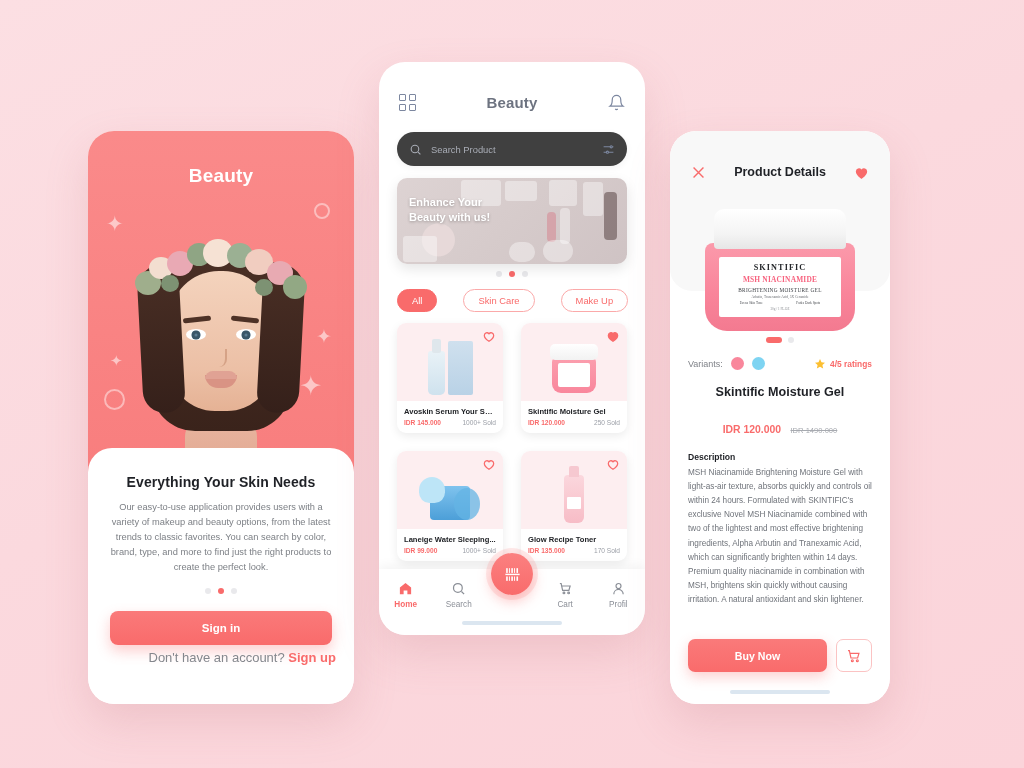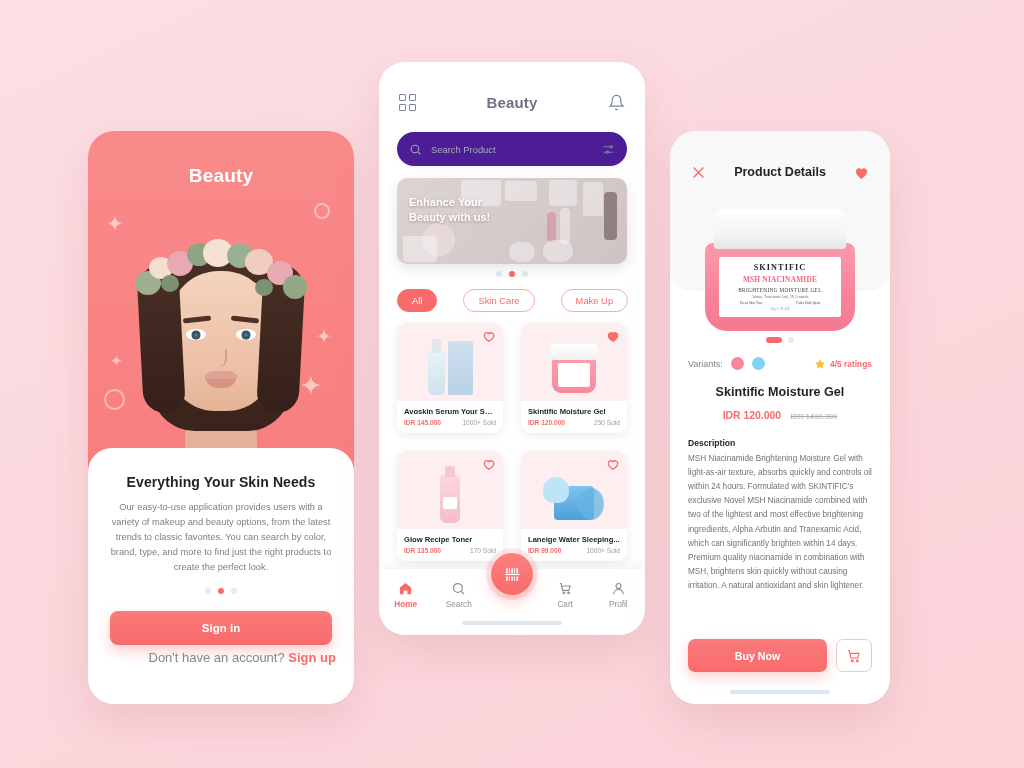--- a/index.html
+++ b/index.html
@@ -145,21 +145,21 @@
 
   
   .hm-top {
     height: 58px; display:flex; align-items:center; justify-content:space-between;
     padding: 22px 20px 0;
   }
   .hm-title { font-size: 15px; font-weight:bold; color:#6d7380; letter-spacing:.2px;}
   .grid-ic { display:grid; grid-template-columns:repeat(2,1fr); gap:3px; cursor:pointer;}
   .grid-ic i { display:block; width:7px; height:7px; border:1.6px solid #7c87a0; border-radius:1px;}
   .searchbar {
-    margin: 12px 18px 0; height: 34px; background:#4c1d95;
+    margin: 12px 18px 0; height: 34px; background:#404040;
     border-radius: 18px; display:flex; align-items:center;
     padding: 0 12px; box-shadow: 0 2px 7px rgba(0,0,0,.05);
   }
   .searchbar .ph {
     flex:1; margin-left: 9px; font-size: 9.4px; color:#a9adb6;
   }
   .banner {
     position:relative; margin: 12px 18px 0; height: 86px; border-radius:10px;
     overflow:hidden;
     background:
@@ -300,21 +300,21 @@
   .pd-dots { display:flex; justify-content:center; gap:6px; margin-top: 46px; }
   .pd-varrow { display:flex; align-items:center; justify-content:space-between;
     margin-top: 14px; }
   .pd-varleft { display:flex; align-items:center; gap:8px; }
   .pd-varlabel { font-size: 9px; color:#808389; }
   .sw { width:13px; height:13px; border-radius:50%; cursor:pointer; }
   .pd-rating { display:flex; align-items:center; gap:4px;
     font-size: 8.4px; color:#f96b6b; font-weight:bold;}
   .pd-name { text-align:center; margin-top: 15px;
     font-size: 12.6px; font-weight:bold; color:#1f2126; }
-  .pd-prices { text-align:center; margin-top: 6px; }
+  .pd-prices { text-align:center; margin-top: 20px; }
   .pd-price { font-size: 10.4px; font-weight:bold; color:#f96b6b; }
   .pd-old { font-size: 7.6px; color:#a7aab0; text-decoration: line-through;
     margin-left: 5px; }
   .pd-dtitle { margin-top: 15px; font-size: 8.6px; font-weight:bold; color:#1f2126; }
   .pd-desc { margin-top: 4px; font-size: 8.2px; line-height: 1.72; color:#6f737a; }
 
   .pd-bottom {
     position:absolute; left:0; bottom:0; width:100%; height: 78px;
     background:#fff; border-radius: 0 0 26px 26px;
     padding: 13px 18px 0; display:flex; gap: 9px;
@@ -483,46 +483,46 @@
         <div class="card-name">Skintific Moisture Gel</div>
         <div class="card-meta">
           <span class="card-price">IDR 120.000</span>
           <span class="card-sold">250 Sold</span>
         </div>
       </div>
     </div>
 
     <div class="card">
       <div class="card-img">
+        <div class="p-blue"></div>
+        <svg class="heart" viewBox="0 0 24 24" fill="none" stroke="#f96b6b" stroke-width="2.2">
+          <path d="M12 21s-8-5-8-10a4.5 4.5 0 0 1 8-2.8A4.5 4.5 0 0 1 20 11c0 5-8 10-8 10z"></path>
+        </svg>
+      </div>
+      <div class="card-body">
+        <div class="card-name">Laneige Water Sleeping...</div>
+        <div class="card-meta">
+          <span class="card-price">IDR 99.000</span>
+          <span class="card-sold">1000+ Sold</span>
+        </div>
+      </div>
+    </div>
+
+    <div class="card">
+      <div class="card-img">
         <div class="p-bottle"></div>
         <svg class="heart" viewBox="0 0 24 24" fill="none" stroke="#f96b6b" stroke-width="2.2">
           <path d="M12 21s-8-5-8-10a4.5 4.5 0 0 1 8-2.8A4.5 4.5 0 0 1 20 11c0 5-8 10-8 10z"></path>
         </svg>
       </div>
       <div class="card-body">
         <div class="card-name">Glow Recipe Toner</div>
         <div class="card-meta">
           <span class="card-price">IDR 135.000</span>
           <span class="card-sold">170 Sold</span>
-        </div>
-      </div>
-    </div>
-
-    <div class="card">
-      <div class="card-img">
-        <div class="p-blue"></div>
-        <svg class="heart" viewBox="0 0 24 24" fill="none" stroke="#f96b6b" stroke-width="2.2">
-          <path d="M12 21s-8-5-8-10a4.5 4.5 0 0 1 8-2.8A4.5 4.5 0 0 1 20 11c0 5-8 10-8 10z"></path>
-        </svg>
-      </div>
-      <div class="card-body">
-        <div class="card-name">Laneige Water Sleeping...</div>
-        <div class="card-meta">
-          <span class="card-price">IDR 99.000</span>
-          <span class="card-sold">1000+ Sold</span>
         </div>
       </div>
     </div>
   </div>
 
   <div class="fab">
     <svg width="19" height="19" viewBox="0 0 24 24">
       <g fill="#fff">
         <rect x="4" y="4" width="2" height="6"></rect>
           <rect x="7.5" y="4" width="1.2" height="6"></rect>

